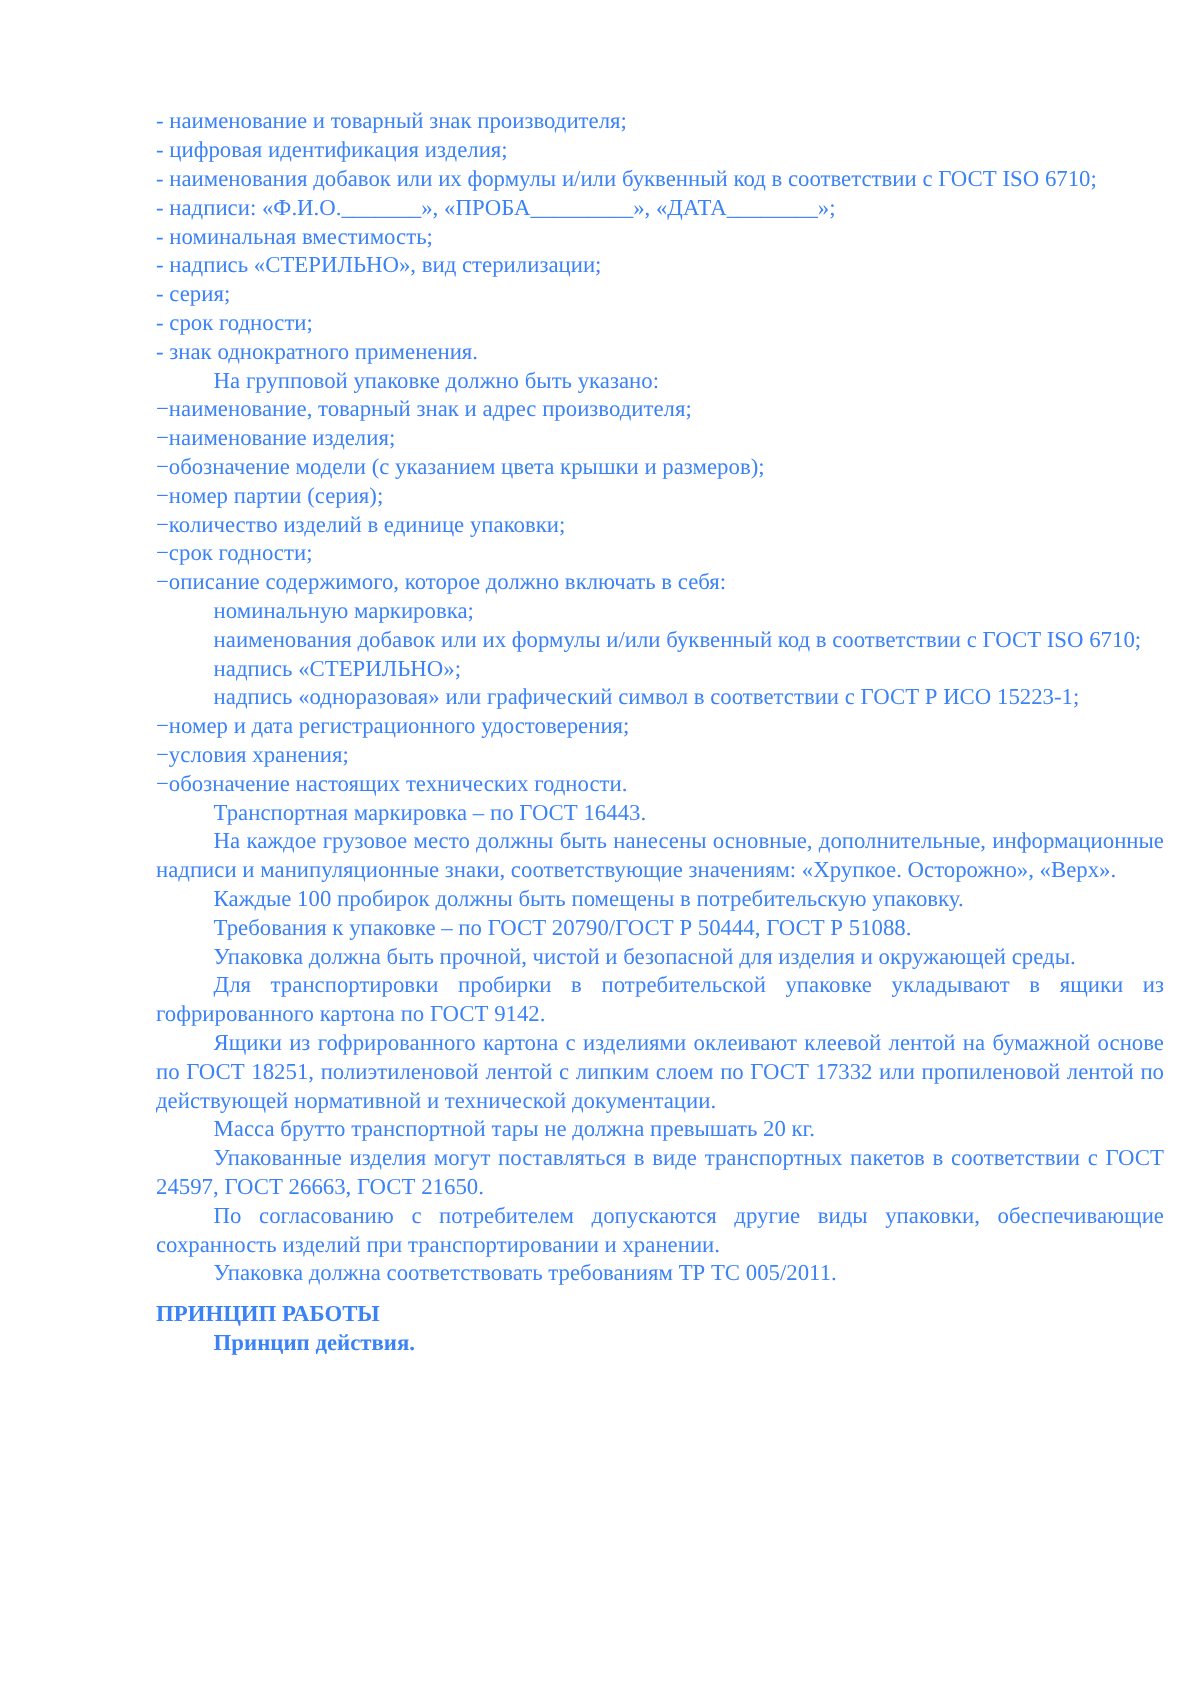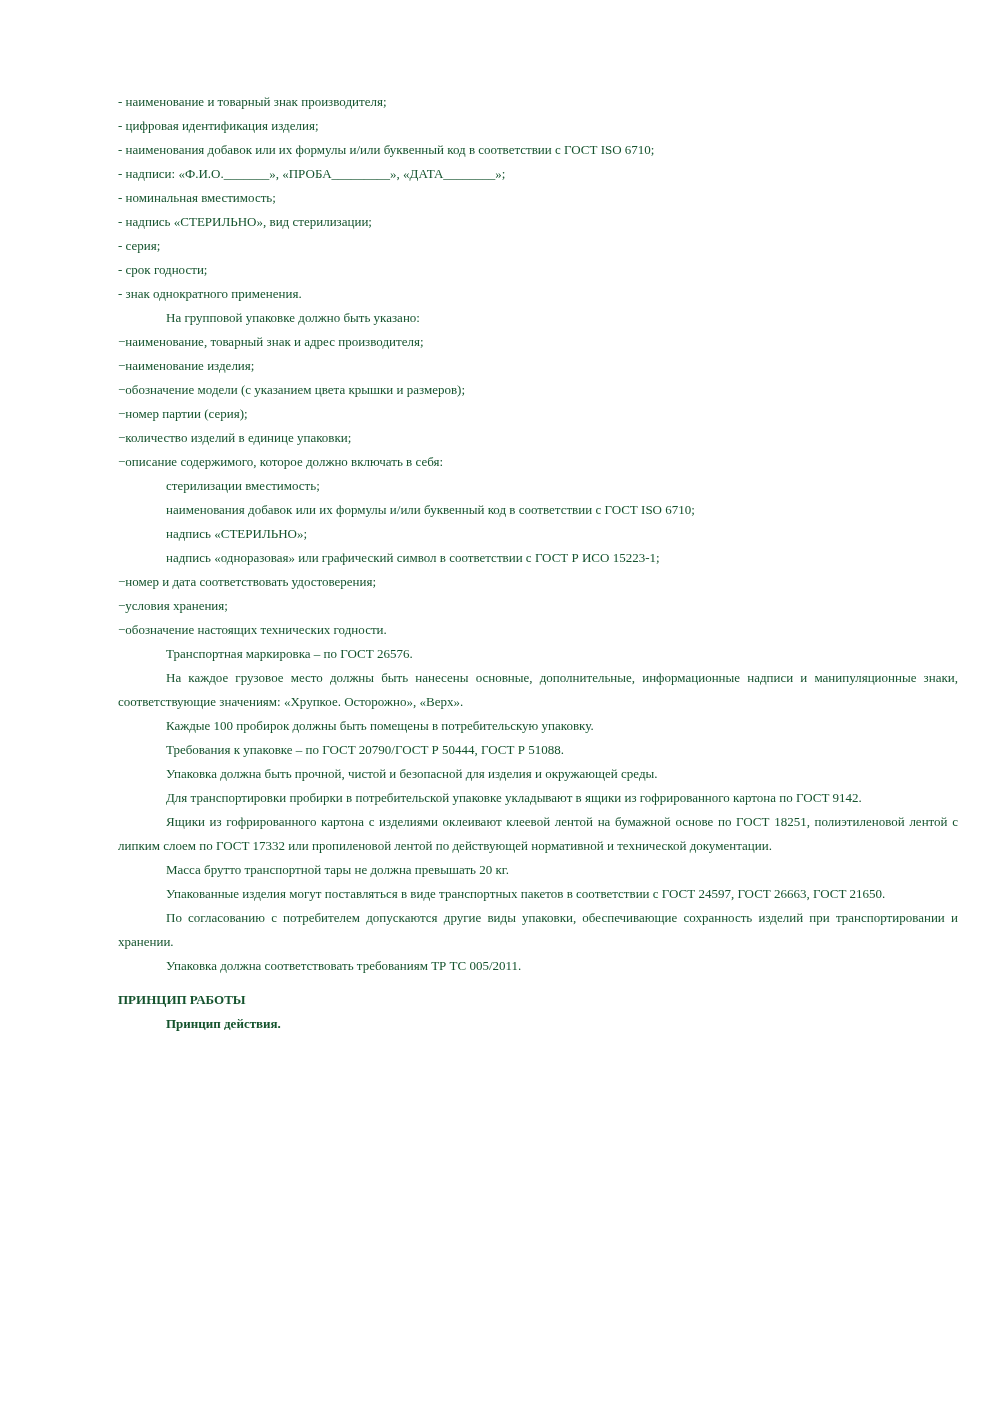--- a/index.html
+++ b/index.html
@@ -13,25 +13,25 @@
   .page {
     position: absolute;
     left: 0; top: 0;
     width: 1000px;
     height: 1414px;
     background: #ffffff;
     overflow: hidden;
   }
   .doc {
     position: absolute;
-    left: 118px;
+    left: 130px;
     top: 90px;
     width: 840px;
-    color: #14532d;
-    font-size: 13px;
+    color: #3b82f6;
+    font-size: 19px;
     line-height: 24px;
   }
   .para {
     text-align: justify;
     text-indent: 0;
   }
   .para.body {
     text-indent: 48px;
   }
   .para.heading {
@@ -64,29 +64,30 @@
       <p class="para item">- надпись «СТЕРИЛЬНО», вид стерилизации;</p>
       <p class="para item">- серия;</p>
       <p class="para item">- срок годности;</p>
       <p class="para item">- знак однократного применения.</p>
       <p class="para body">На групповой упаковке должно быть указано:</p>
       <p class="para item">−наименование, товарный знак и адрес производителя;</p>
       <p class="para item">−наименование изделия;</p>
       <p class="para item">−обозначение модели (с указанием цвета крышки и размеров);</p>
       <p class="para item">−номер партии (серия);</p>
       <p class="para item">−количество изделий в единице упаковки;</p>
+      <p class="para item">−срок годности;</p>
       <p class="para item">−описание содержимого, которое должно включать в себя:</p>
-      <p class="para body">стерилизации вместимость;</p>
+      <p class="para body">номинальную маркировка;</p>
       <p class="para body">наименования добавок или их формулы и/или буквенный код в соответствии с ГОСТ ISO 6710;</p>
       <p class="para body">надпись «СТЕРИЛЬНО»;</p>
       <p class="para body">надпись «одноразовая» или графический символ в соответствии с ГОСТ Р ИСО 15223-1;</p>
-      <p class="para item">−номер и дата соответствовать удостоверения;</p>
+      <p class="para item">−номер и дата регистрационного удостоверения;</p>
       <p class="para item">−условия хранения;</p>
       <p class="para item">−обозначение настоящих технических годности.</p>
-      <p class="para body">Транспортная маркировка – по ГОСТ 26576.</p>
+      <p class="para body">Транспортная маркировка – по ГОСТ 16443.</p>
       <p class="para body">На каждое грузовое место должны быть нанесены основные, дополнительные, информационные надписи и манипуляционные знаки, соответствующие значениям: «Хрупкое. Осторожно», «Верх».</p>
       <p class="para body">Каждые 100 пробирок должны быть помещены в потребительскую упаковку.</p>
       <p class="para body">Требования к упаковке – по ГОСТ 20790/ГОСТ Р 50444, ГОСТ Р 51088.</p>
       <p class="para body">Упаковка должна быть прочной, чистой и безопасной для изделия и окружающей среды.</p>
       <p class="para body">Для транспортировки пробирки в потребительской упаковке укладывают в ящики из гофрированного картона по ГОСТ 9142.</p>
       <p class="para body">Ящики из гофрированного картона с изделиями оклеивают клеевой лентой на бумажной основе по ГОСТ 18251, полиэтиленовой лентой с липким слоем по ГОСТ 17332 или пропиленовой лентой по действующей нормативной и технической документации.</p>
       <p class="para body">Масса брутто транспортной тары не должна превышать 20 кг.</p>
       <p class="para body">Упакованные изделия могут поставляться в виде транспортных пакетов в соответствии с ГОСТ 24597, ГОСТ 26663, ГОСТ 21650.</p>
       <p class="para body">По согласованию с потребителем допускаются другие виды упаковки, обеспечивающие сохранность изделий при транспортировании и хранении.</p>
       <p class="para body">Упаковка должна соответствовать требованиям ТР ТС 005/2011.</p>

